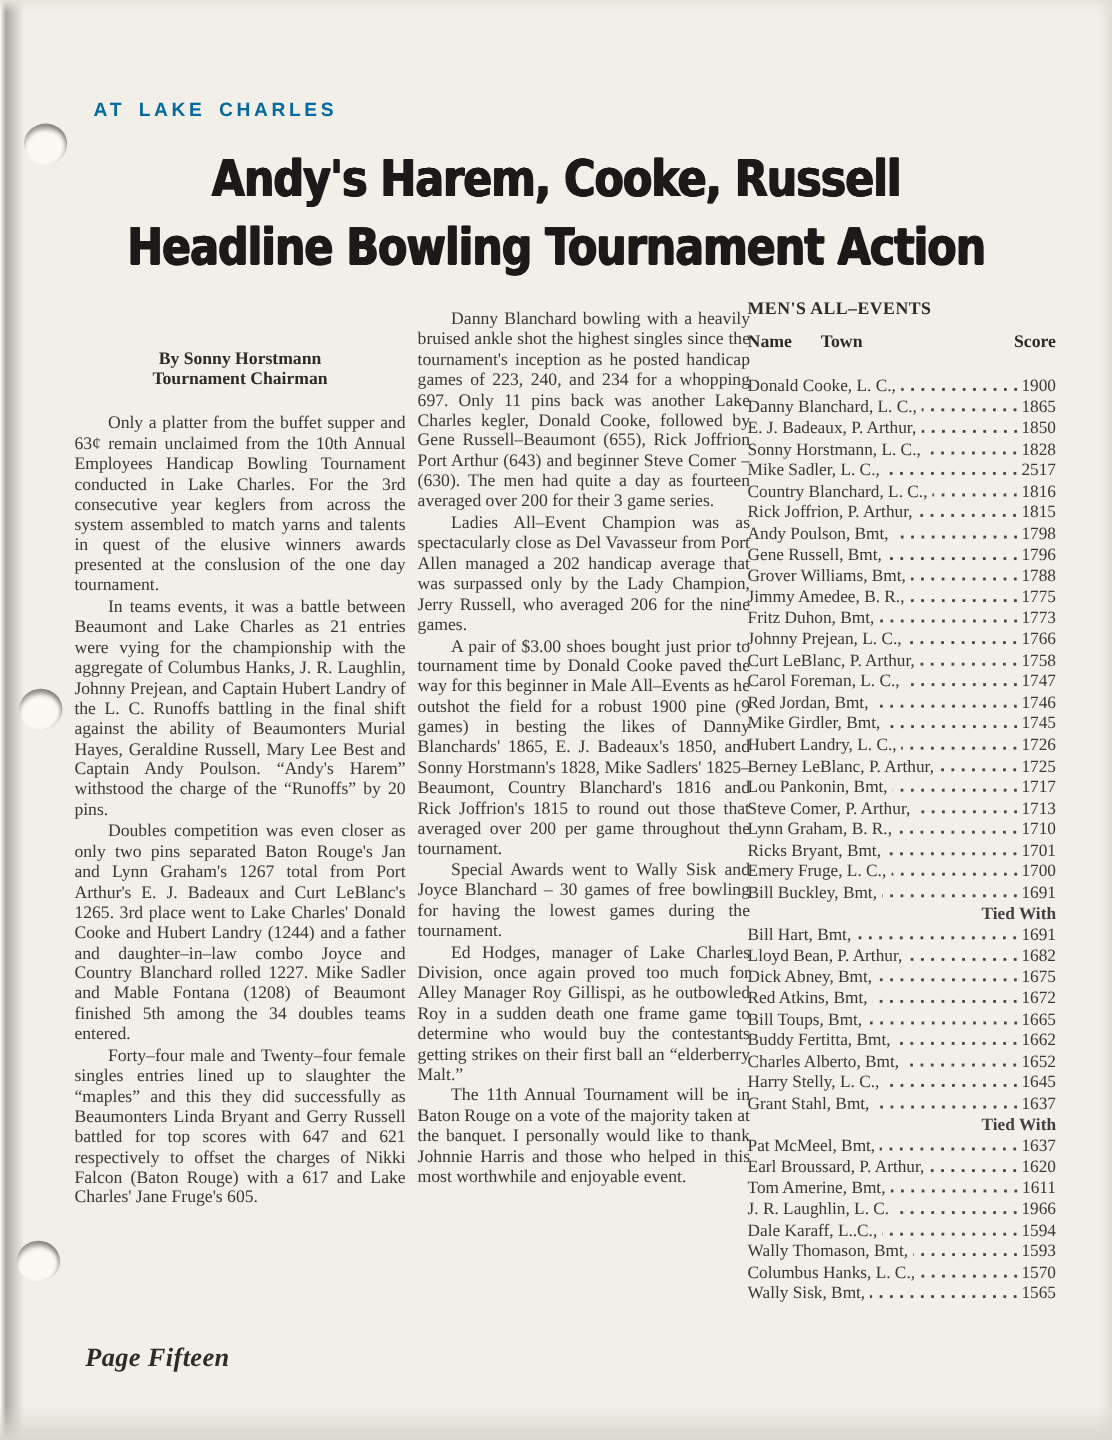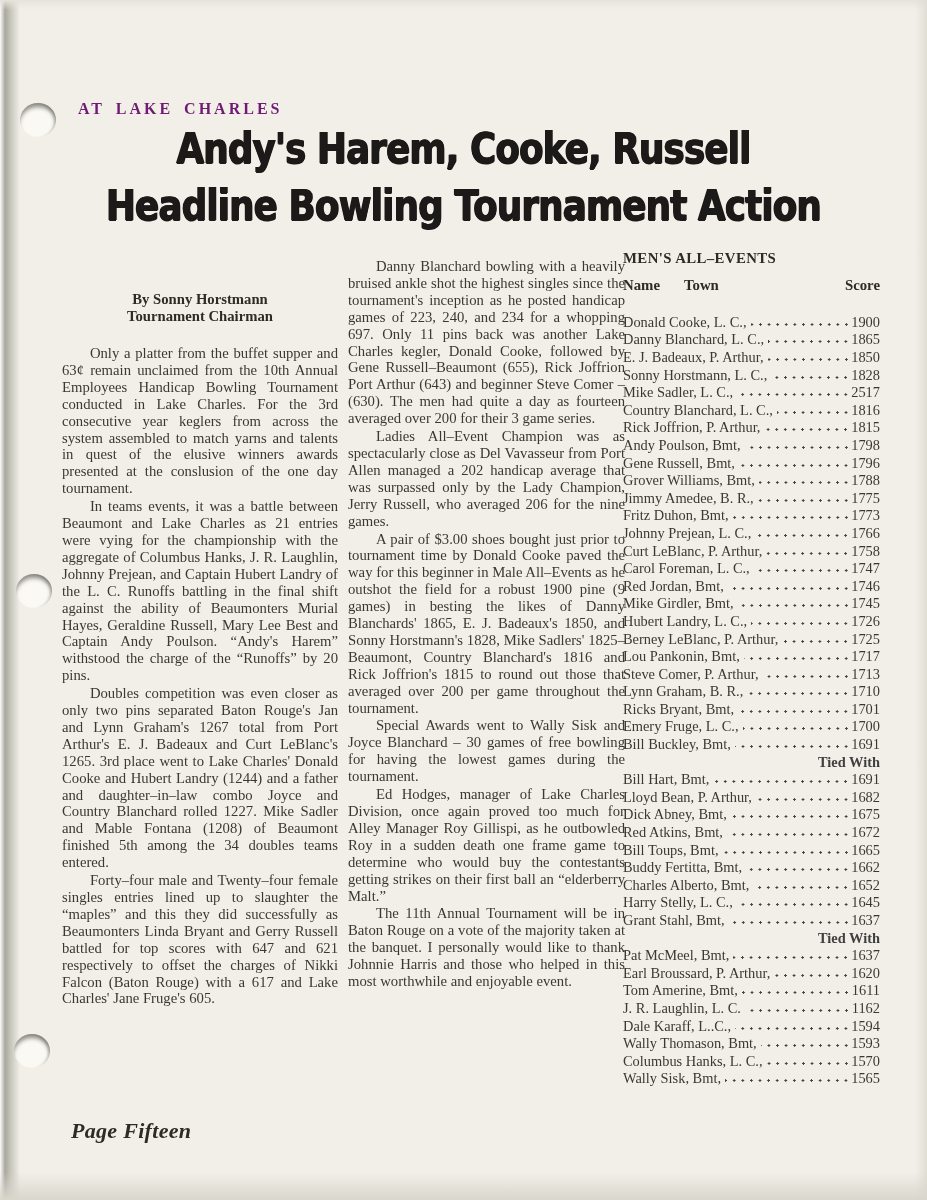--- a/index.html
+++ b/index.html
@@ -25,23 +25,23 @@
     background:linear-gradient(270deg,#e0ded4 0px,rgba(241,239,232,0) 12px);}
   
   .hole{position:absolute;width:36px;height:34px;border-radius:50%;
     background:#faf9f4;
     box-shadow:inset 0 5px 4px -1px rgba(74,72,64,.6), inset -3px 1px 3px -1px rgba(74,72,64,.28);}
   .hole1{left:20px;top:103px;}
   .hole2{left:16px;top:574px;}
   .hole3{left:14px;top:1034px;}
 
   .kicker{
-    position:absolute;left:78px;top:100px;
-    font-family:Liberation Serif, serif;
-    font-weight:bold;font-size:16px;letter-spacing:3px;color:#701a75;
+    position:absolute;left:78px;top:84px;
+    font-family:Liberation Sans, sans-serif;
+    font-weight:bold;font-size:16px;letter-spacing:3px;color:#0369a1;
     word-spacing:4px;
   }
   .headline{
     position:absolute;left:0;top:120px;width:927px;text-align:center;
     font-family:"DejaVu Sans","Liberation Sans",sans-serif;
     font-weight:bold;color:#1b1a18;
   }
   .headline .line{
     font-size:42px;line-height:57px;letter-spacing:-1px;
     transform:scaleX(.85);transform-origin:50% 50%;
@@ -315,21 +315,21 @@
           <span class="t-score">1620</span>
         </div>
         <div class="t-row">
           <span class="t-name">Tom Amerine, Bmt,</span>
           <span class="t-dots"></span>
           <span class="t-score">1611</span>
         </div>
         <div class="t-row">
           <span class="t-name">J. R. Laughlin, L. C.</span>
           <span class="t-dots"></span>
-          <span class="t-score">1162</span>
+          <span class="t-score">1966</span>
         </div>
         <div class="t-row">
           <span class="t-name">Dale Karaff, L..C.,</span>
           <span class="t-dots"></span>
           <span class="t-score">1594</span>
         </div>
         <div class="t-row">
           <span class="t-name">Wally Thomason, Bmt,</span>
           <span class="t-dots"></span>
           <span class="t-score">1593</span>

